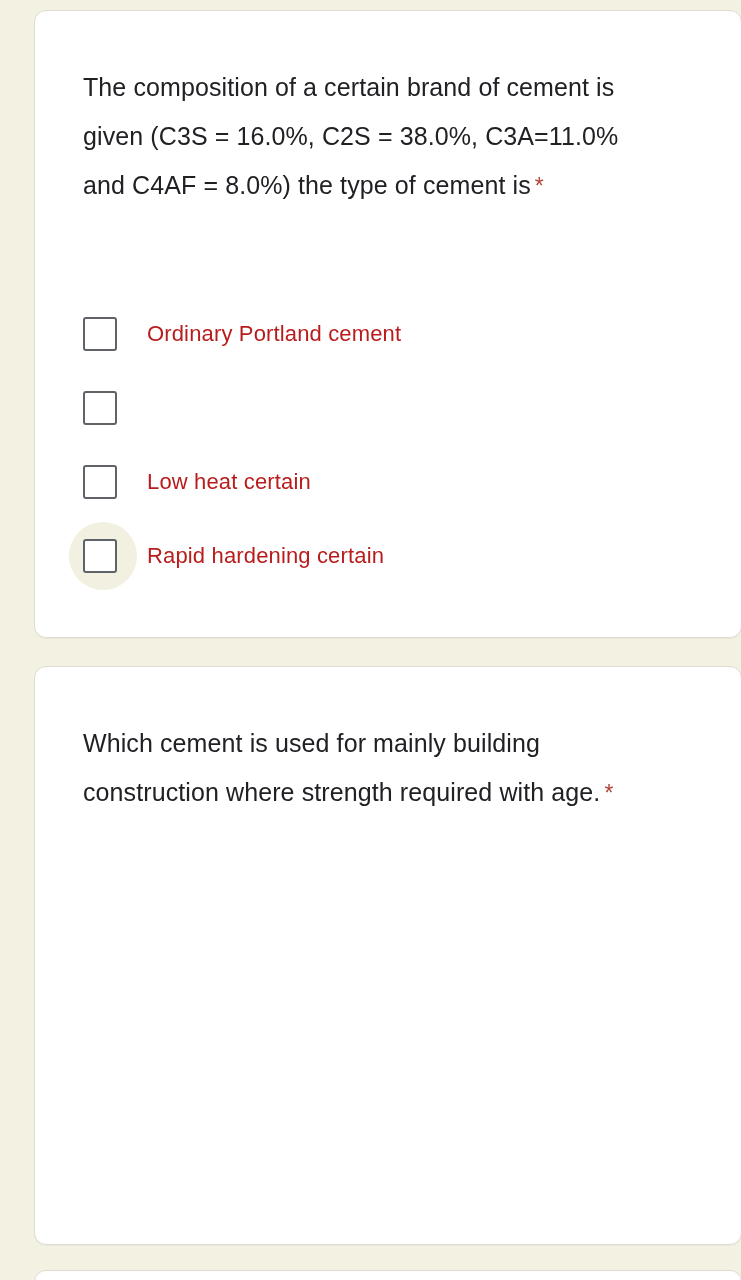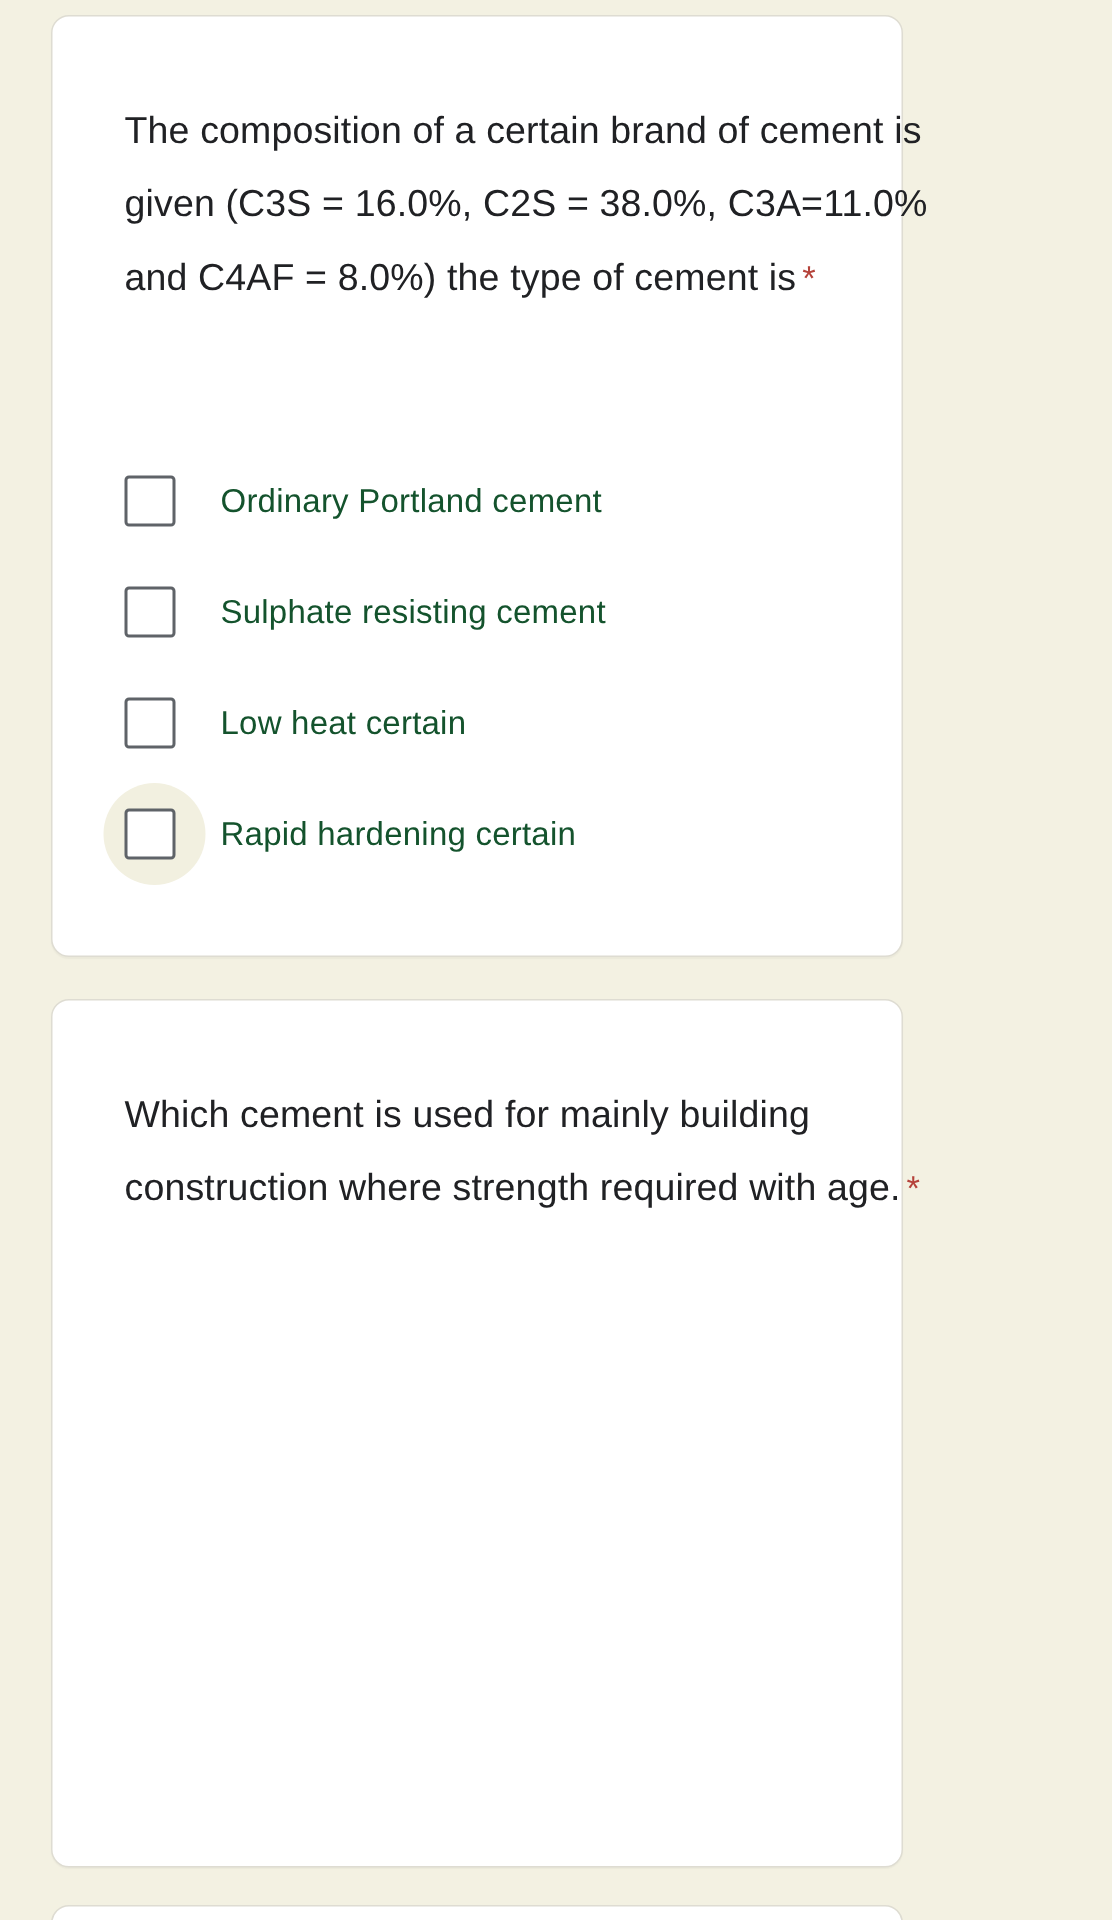--- a/index.html
+++ b/index.html
@@ -23,21 +23,21 @@
     top: 0;
     width: 741px;
     height: 1280px;
     background: #f3f1e2;
   }
 
   
   .q-card {
     position: absolute;
     left: 34px;
-    width: 568px;
+    width: 708px;
     background: #ffffff;
     border: 1px solid #dedcd2;
     border-radius: 12px;
     box-sizing: border-box;
     box-shadow: 0 1px 1px rgba(0,0,0,0.035);
   }
 
   #card-1 { top: 10px;   height: 628px; }
   #card-2 { top: 666px;  height: 579px; }
   #card-3 { top: 1270px; height: 120px; }
@@ -100,21 +100,21 @@
     border: 2px solid #5f6368;
     border-radius: 3px;
     background: #ffffff;
   }
 
   .option-label {
     position: relative;
     margin-left: 30px;
     font-size: 22px;
     line-height: 26px;
-    color: #14532d;
+    color: #b91c1c;
     font-weight: 400;
     letter-spacing: 0.15px;
     white-space: nowrap;
   }
 </style>
 </head>
 <body>
 
 <div class="form-canvas">
 
@@ -123,21 +123,20 @@
 
     <div class="options-list">
       <div class="option-row no-ripple">
 
         <span class="checkbox"></span>
         <span class="option-label">Ordinary Portland cement</span>
       </div>
       <div class="option-row no-ripple">
 
         <span class="checkbox"></span>
-        <span class="option-label">Sulphate resisting cement</span>
       </div>
       <div class="option-row no-ripple">
 
         <span class="checkbox"></span>
         <span class="option-label">Low heat certain</span>
       </div>
       <div class="option-row">
         <span class="ripple"></span>
         <span class="checkbox"></span>
         <span class="option-label">Rapid hardening certain</span>

